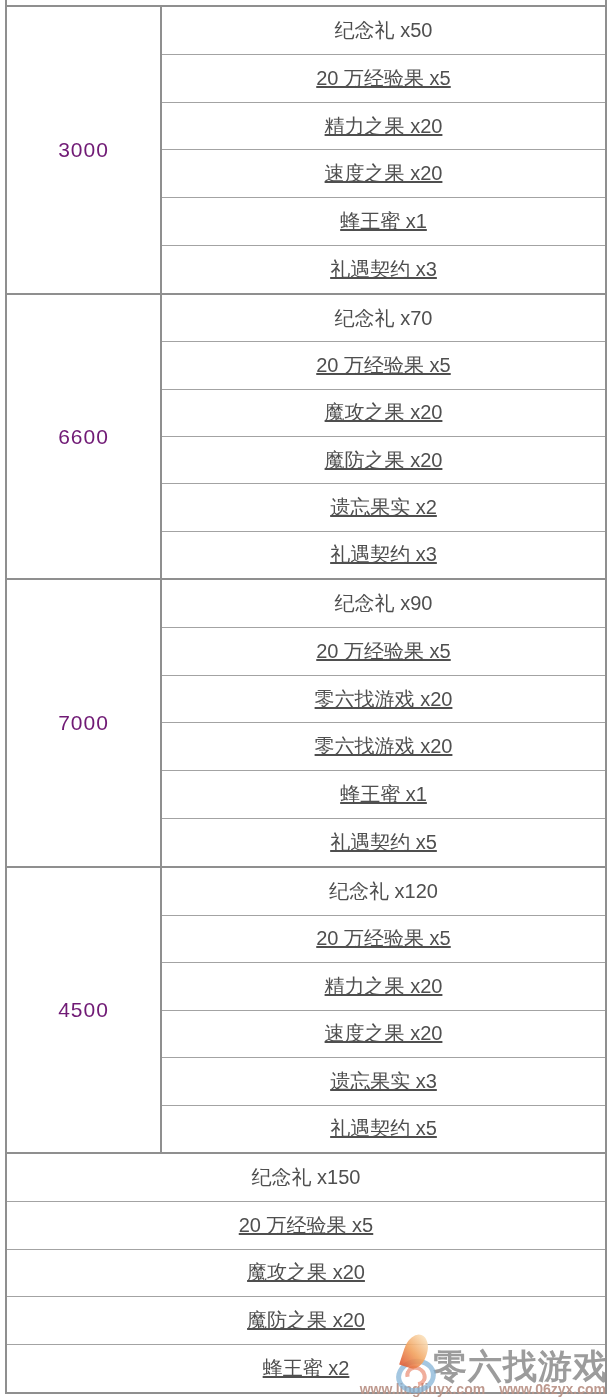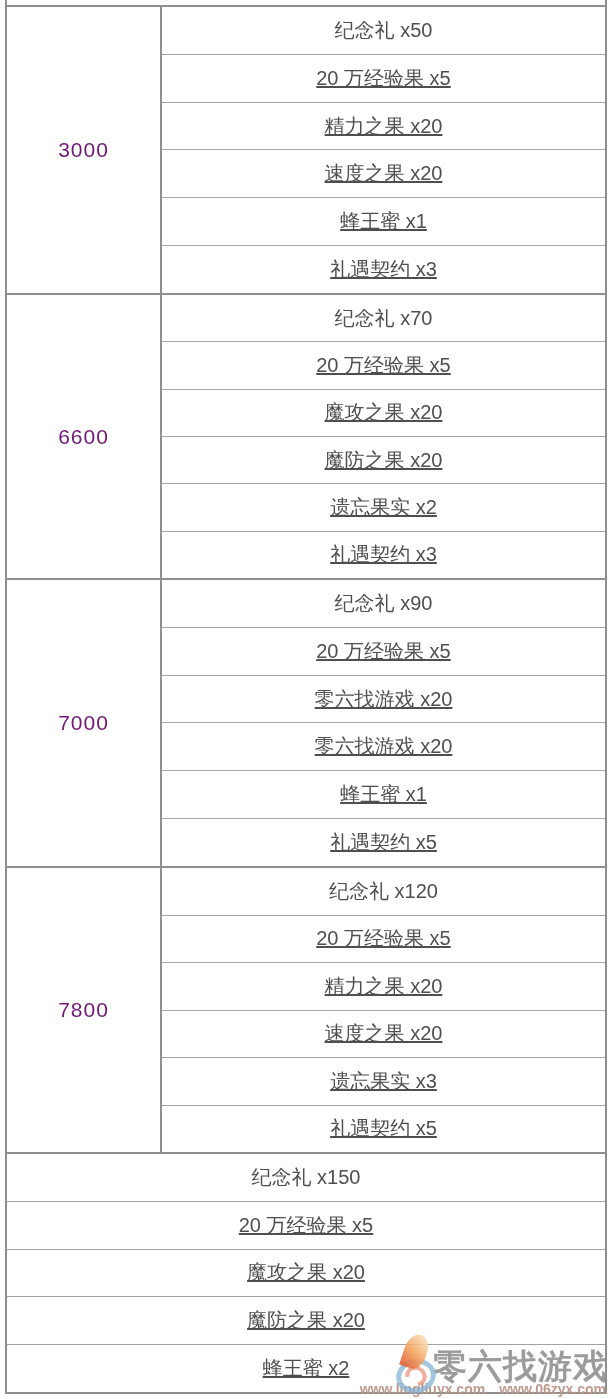--- a/index.html
+++ b/index.html
@@ -172,21 +172,21 @@
             <div class="reward-row">
               <span>蜂王蜜 x1</span>
             </div>
             <div class="reward-row">
               <span>礼遇契约 x5</span>
             </div>
           </div>
         </div>
         <div class="section" style="height: 286px;">
           <div class="points-cell">
-            <span>7800</span>
+            <span>4500</span>
           </div>
           <div class="rewards-col">
             <div class="reward-row">
               <span>纪念礼 x120</span>
             </div>
             <div class="reward-row">
               <span>20 万经验果 x5</span>
             </div>
             <div class="reward-row">
               <span>精力之果 x20</span>

